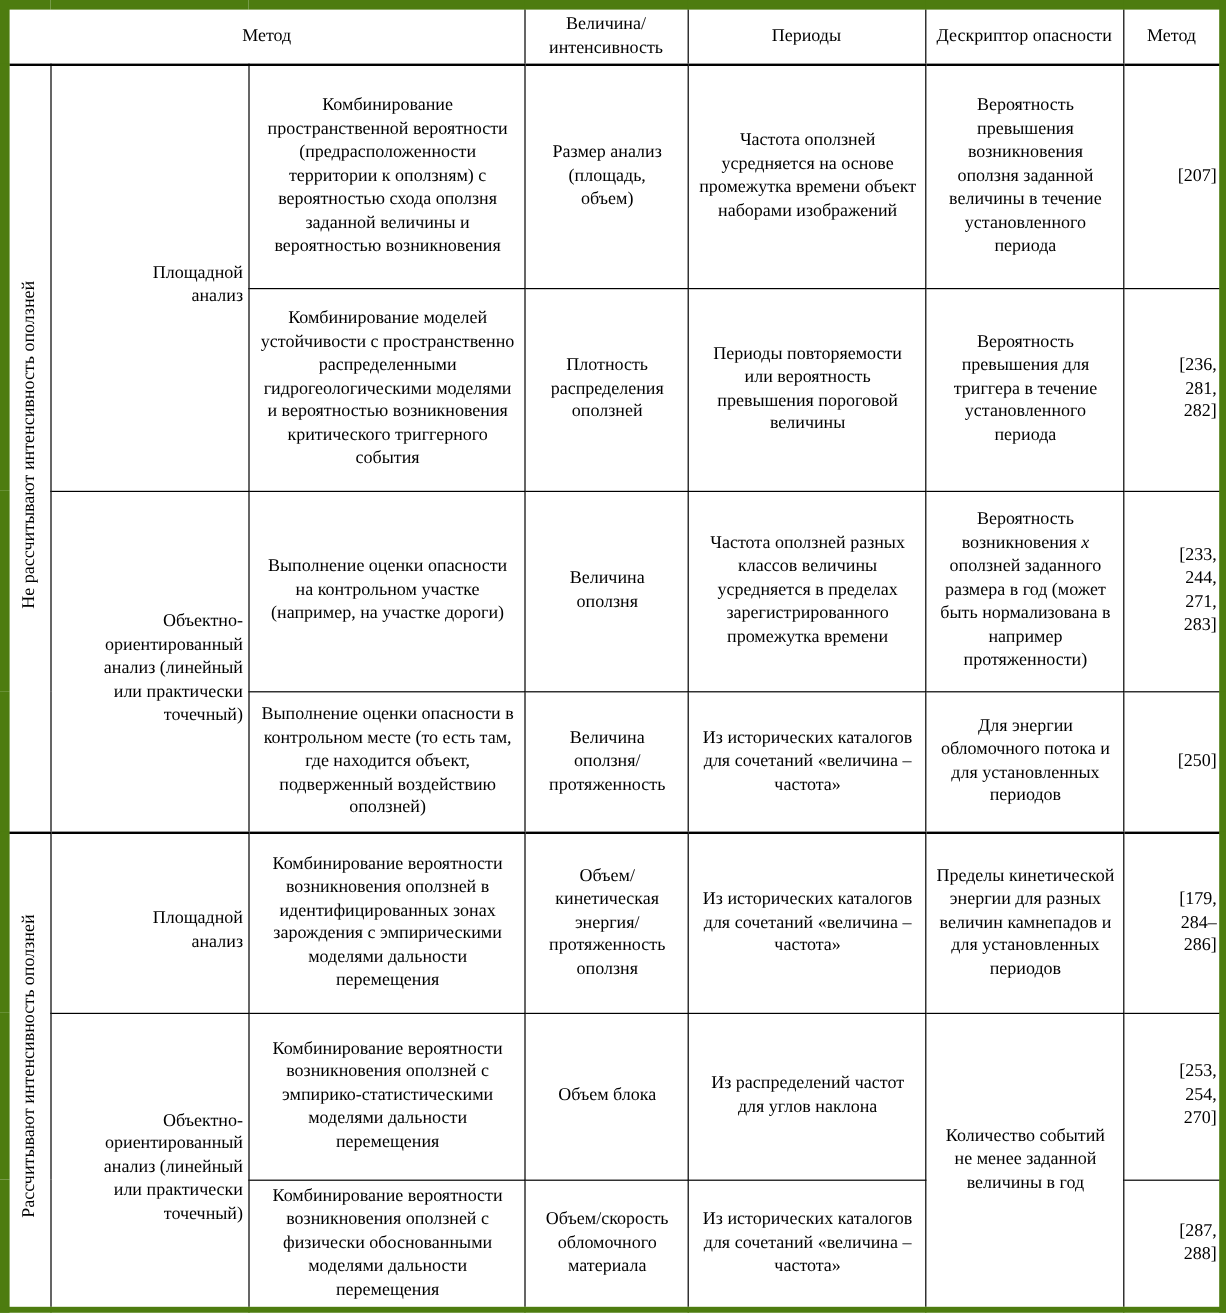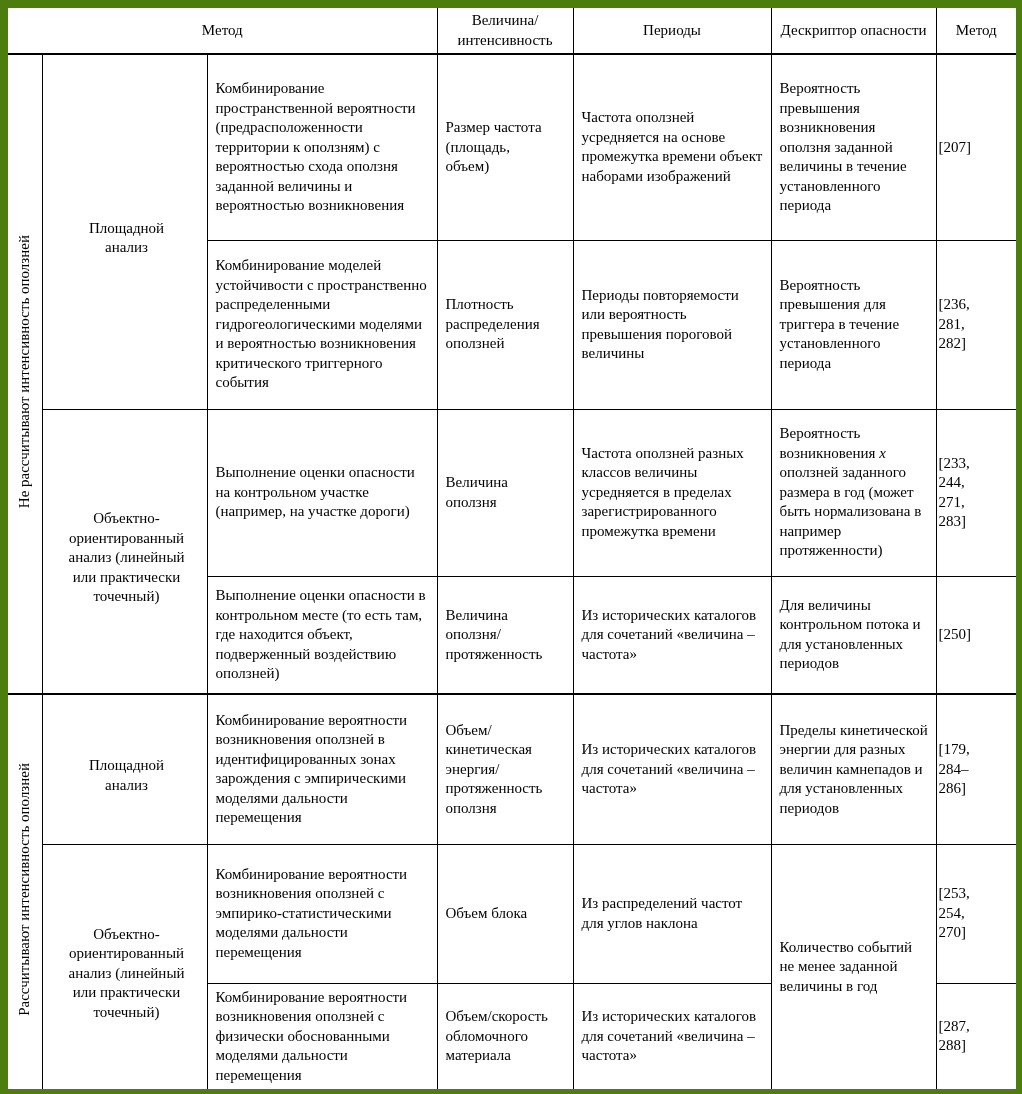--- a/index.html
+++ b/index.html
@@ -22,24 +22,24 @@
     font-size: 15px;
     line-height: 1.3;
     font-weight: normal;
     overflow: hidden;
   }
   thead th {
     text-align: center;
     padding: 3px 4px;
     border-bottom: 2px solid #000;
   }
-  td.cell { padding: 3px 6px 3px 8px; text-align: left; }
+  td.cell { padding: 3px 6px 3px 8px; text-align: center; }
   td.mag  { white-space: pre-line; }
-  td.refs { text-align: left; padding: 2px 2px; white-space: pre-line; }
-  td.group { white-space: pre-line; padding: 16px 4px 3px 8px; text-align: center; }
+  td.refs { text-align: right; padding: 2px 2px; white-space: pre-line; }
+  td.group { white-space: pre-line; padding: 16px 4px 3px 8px; text-align: right; }
   td.cat { text-align: center; padding: 0; }
   td.cat .vtext {
     display: inline-block;
     writing-mode: vertical-rl;
     transform: rotate(180deg);
     white-space: nowrap;
     font-size: 15px;
   }
   tr.sec-start > td { border-top: 2px solid #000; }
   .it { font-style: italic; }
@@ -68,21 +68,21 @@
   </thead>
   <tbody>
 
     <tr style="height:186px">
       <td class="cat" rowspan="4">
         <span class="vtext">Не рассчитывают интенсивность оползней</span>
       </td>
       <td class="group" rowspan="2">Площадной
 анализ</td>
       <td class="cell">Комбинирование пространственной вероятности (предрасположенности территории к оползням) с вероятностью схода оползня заданной величины и вероятностью возникновения</td>
-      <td class="cell mag">Размер частота
+      <td class="cell mag">Размер анализ
 (площадь,
 объем)</td>
       <td class="cell">Частота оползней усредняется на основе промежутка времени объект наборами изображений</td>
       <td class="cell">Вероятность превышения возникновения оползня заданной величины в течение установленного периода</td>
       <td class="refs">[207]</td>
     </tr>
     <tr style="height:169px">
       <td class="cell">Комбинирование моделей устойчивости с пространственно распределенными гидрогеологическими моделями и вероятностью возникновения критического триггерного события</td>
       <td class="cell mag">Плотность
 распределения
@@ -108,21 +108,21 @@
 244,
 271,
 283]</td>
     </tr>
     <tr style="height:118px">
       <td class="cell">Выполнение оценки опасности в контрольном месте (то есть там, где находится объект, подверженный воздействию оползней)</td>
       <td class="cell mag">Величина
 оползня/
 протяженность</td>
       <td class="cell">Из исторических каталогов для сочетаний «величина – частота»</td>
-      <td class="cell">Для величины контрольном потока и для установленных периодов</td>
+      <td class="cell">Для энергии обломочного потока и для установленных периодов</td>
       <td class="refs">[250]</td>
     </tr>
 
     <tr class="sec-start" style="height:150px">
       <td class="cat" rowspan="3">
         <span class="vtext">Рассчитывают интенсивность оползней</span>
       </td>
       <td class="group">Площадной
 анализ</td>
       <td class="cell">Комбинирование вероятности возникновения оползней в идентифицированных зонах зарождения с эмпирическими моделями дальности перемещения</td>

